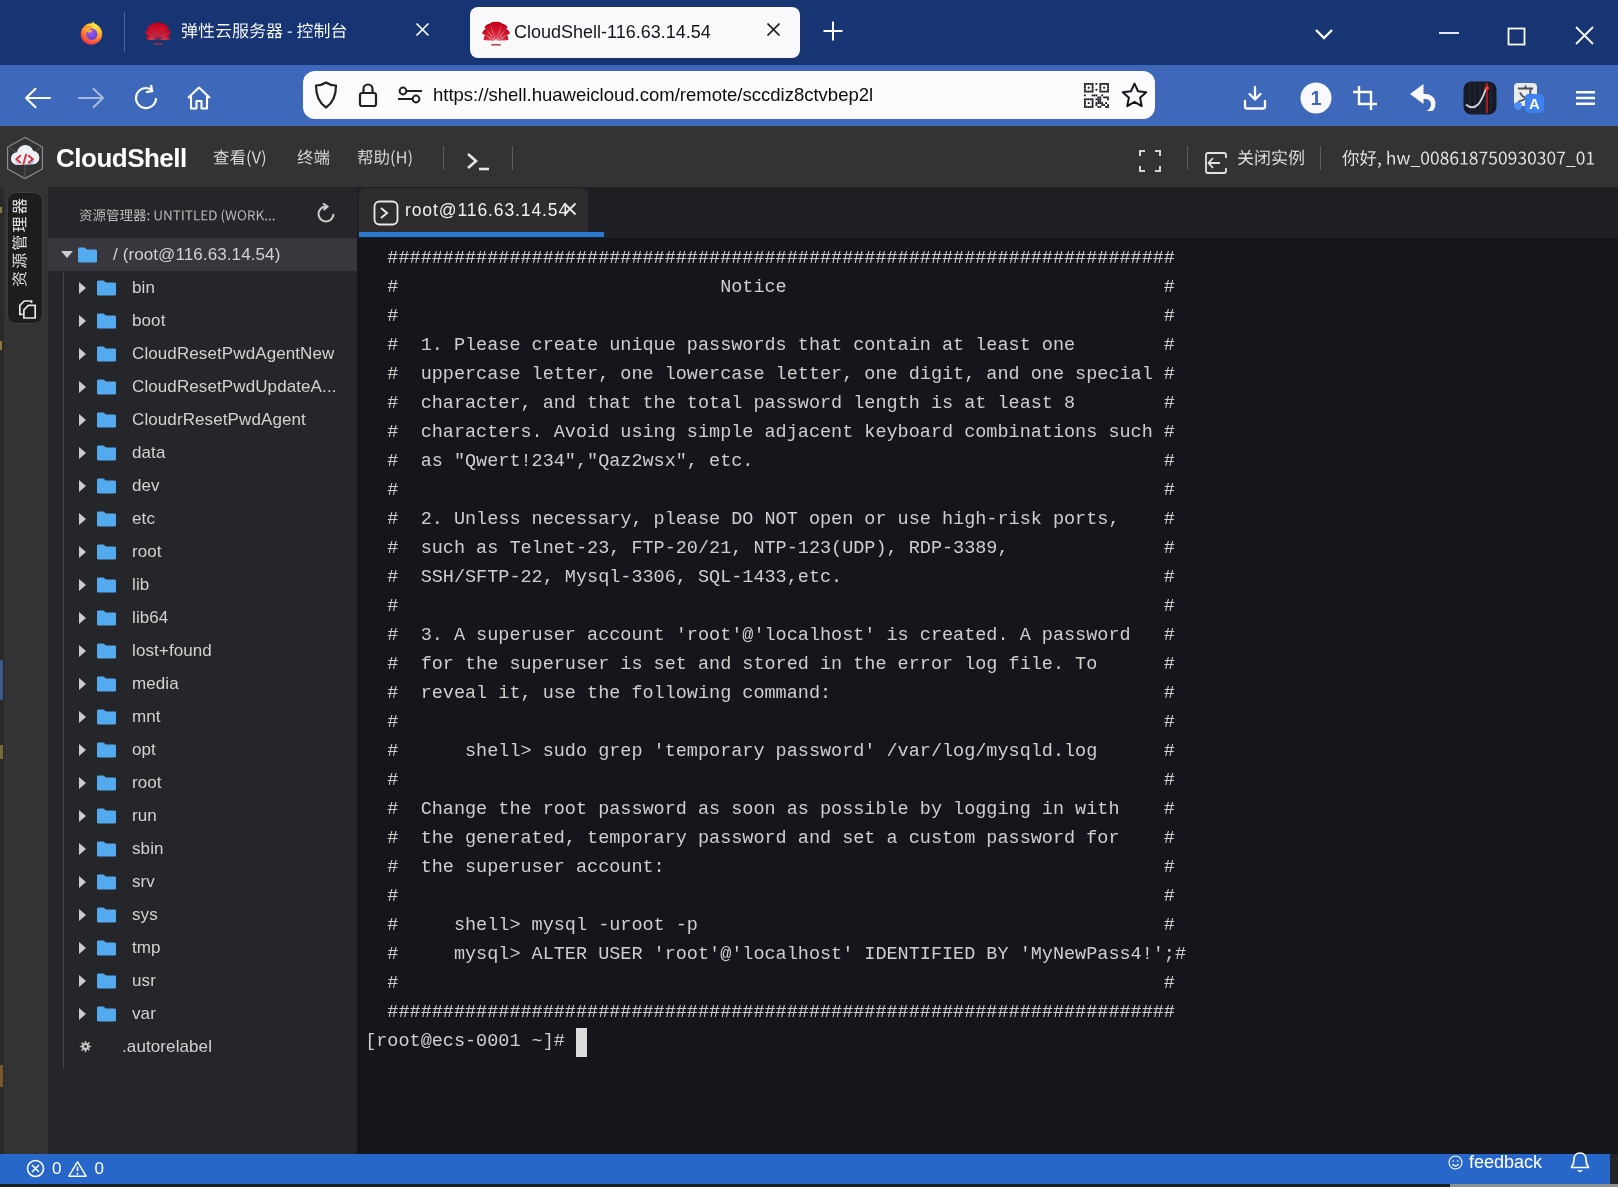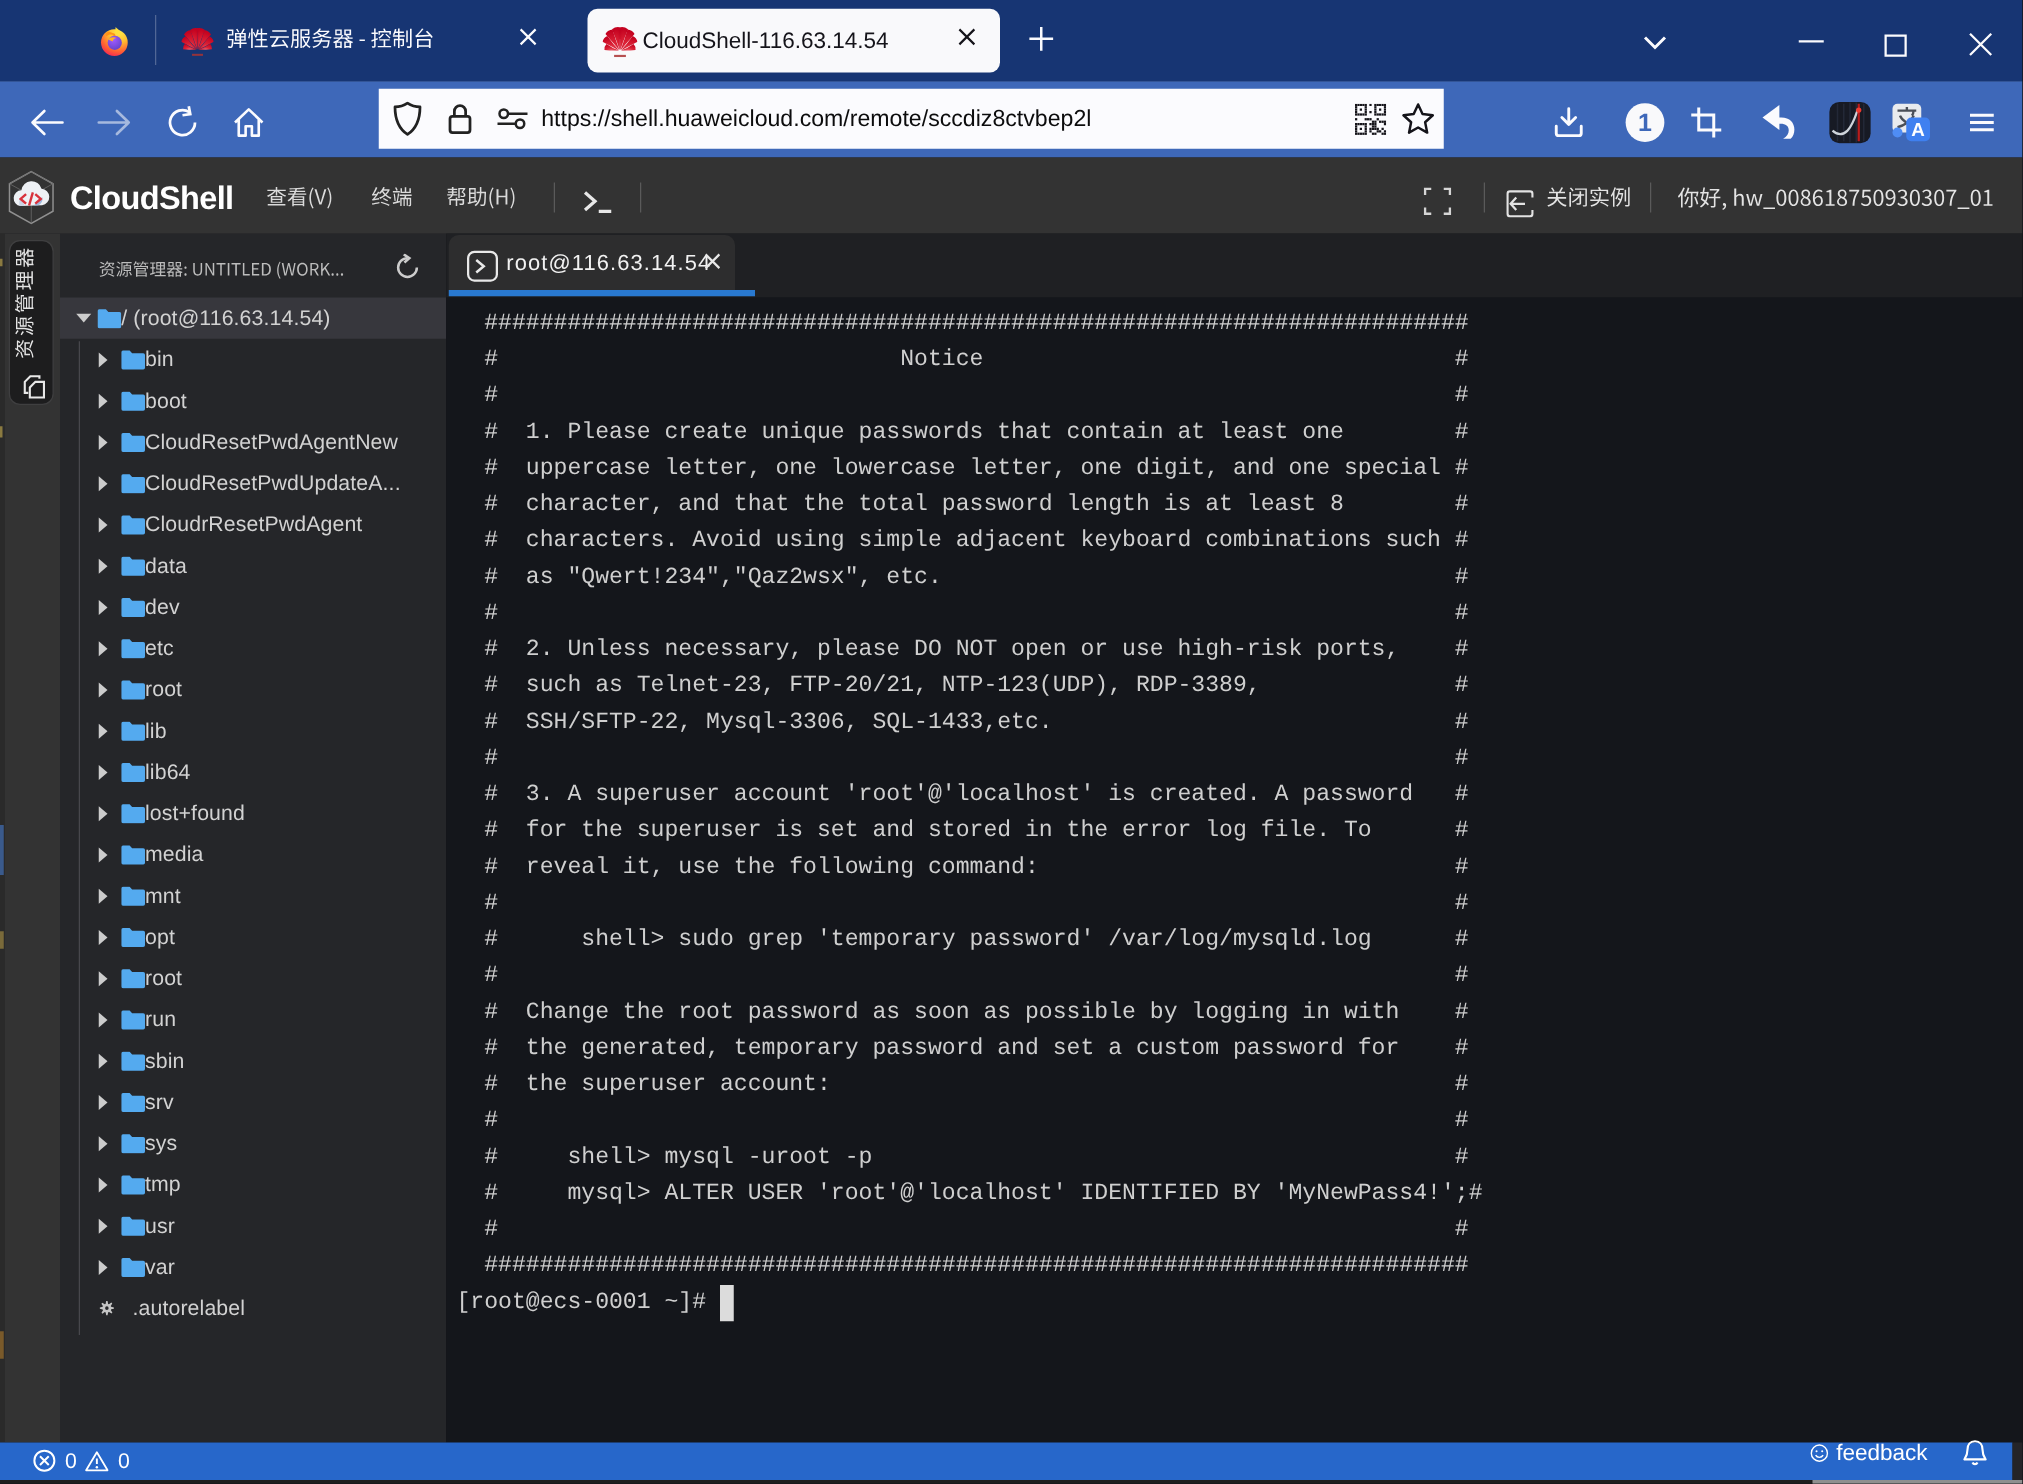--- a/index.html
+++ b/index.html
@@ -14,21 +14,21 @@
 #tab1 .x{position:absolute;right:25px;top:16px}
 #tab2{position:absolute;left:470px;top:7px;width:330px;height:51px;background:#f9f9fb;border-radius:8px;color:#15141a;font-size:16.5px}
 #tab2 .hw{position:absolute;left:12px;top:11px}
 #tab2 .ttl{position:absolute;left:44px;top:15px;letter-spacing:0;font-size:18px}
 #tab2 .x{position:absolute;right:19px;top:15px}
 #newtab{position:absolute;left:820px;top:18px;width:28px;height:28px;color:#fff;font-size:24px;text-align:center;line-height:26px;font-weight:300}
 .winctl{position:absolute;top:0;height:64px;color:#fff}
 
 #toolbar{position:absolute;left:0;top:65px;width:1618px;height:61px;background:#3e68b9}
 .tbi{position:absolute;top:0;height:65px;display:flex;align-items:center;justify-content:center}
-#urlbar{position:absolute;left:303px;top:6px;width:852px;height:48px;background:#fbfbfe;border-radius:0}
+#urlbar{position:absolute;left:303px;top:6px;width:852px;height:48px;background:#fbfbfe;border-radius:12px}
 #urltext{position:absolute;left:130px;top:13px;font-size:18.5px;color:#0c0c0d;white-space:nowrap}
 
 #cshead{position:absolute;left:0;top:126px;width:1618px;height:61px;background:#333333}
 #cslogo{position:absolute;left:3px;top:8px}
 #csname{position:absolute;left:56px;top:17px;font-size:26px;letter-spacing:-0.5px;font-weight:700;color:#fff}
 .csmenu{position:absolute;top:20px}
 .cssep{position:absolute;top:20px;width:1px;height:24px;background:#5a5a5a}
 #cs-user{position:absolute;right:22px;top:20px;color:#e3e3e3;font-size:17px}
 
 #actbar{position:absolute;left:0;top:187px;width:48px;height:967px;background:#333333;border-left:4px solid #2a2a2a}
@@ -36,21 +36,21 @@
 #vtext{position:absolute;left:-34px;top:39px;transform:rotate(-90deg)}
 #vicon{position:absolute;left:9px;top:106px}
 
 #explorer{position:absolute;left:48px;top:187px;width:309px;height:967px;background:#252629}
 #exphdr{position:absolute;left:0;top:0;width:309px;height:53px}
 #exphdr .t{position:absolute;left:31px;top:19px}
 #refresh{position:absolute;right:20px;top:16px}
 #tree{position:absolute;left:0;top:51px;width:309px}
 .trow{position:relative;height:33px;white-space:nowrap;display:flex;align-items:center}
 .trow.sel{background:#37373d}
-.tl{color:#d2d2d2;font-size:17px;letter-spacing:.1px;margin-left:0}
+.tl{color:#d2d2d2;font-size:17px;letter-spacing:.1px;margin-left:16px}
 .trow .tw{width:10px;height:10px;margin-left:13px;margin-right:5px;flex:0 0 auto}
 .trow.child .tw{margin-left:28px}
 .dn{width:0;height:0;border-left:6px solid transparent;border-right:6px solid transparent;border-top:7px solid #cccccc;margin-top:3px}
 .rt{width:0;height:0;border-top:6px solid transparent;border-bottom:6px solid transparent;border-left:7px solid #cccccc;margin-left:16px}
 .trow.child .rt{margin-left:31px;margin-right:8px}
 .gear{margin-left:30px;margin-right:13px;display:flex}
 #guide{position:absolute;left:15px;top:86px;width:1px;height:795px;background:#47474c}
 
 #termarea{position:absolute;left:357px;top:187px;width:1261px;height:967px;background:#14161b}
 #tabbar{position:absolute;left:357px;top:187px;width:1261px;height:51px;background:#1f2023}

